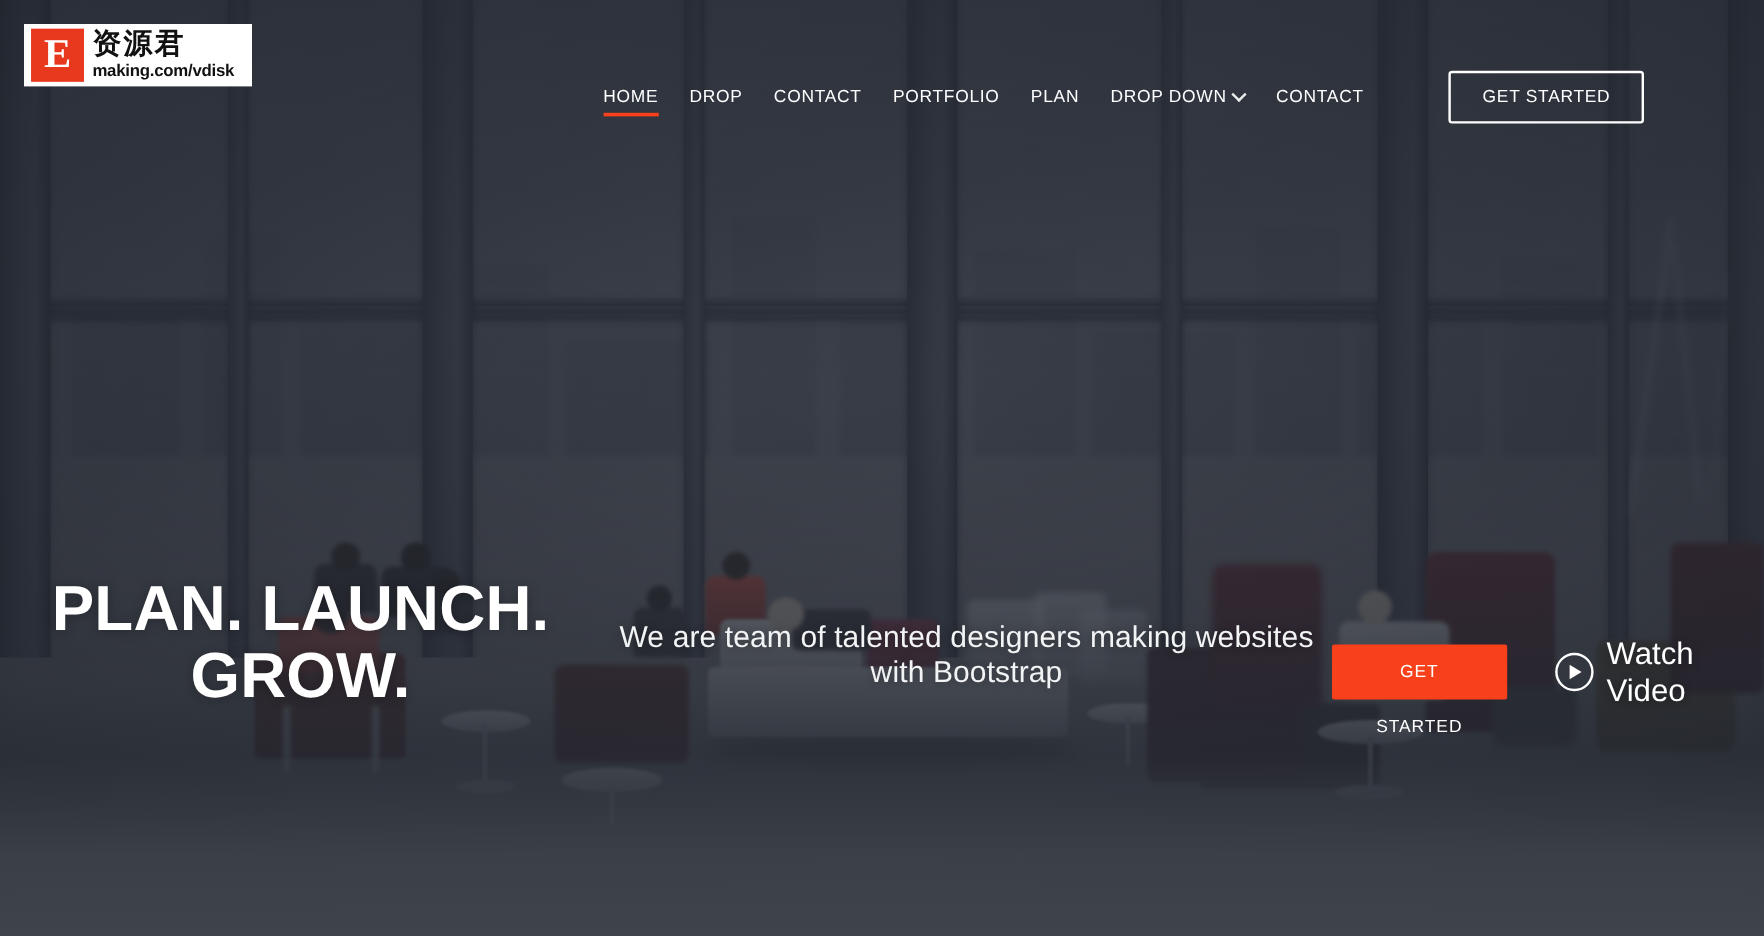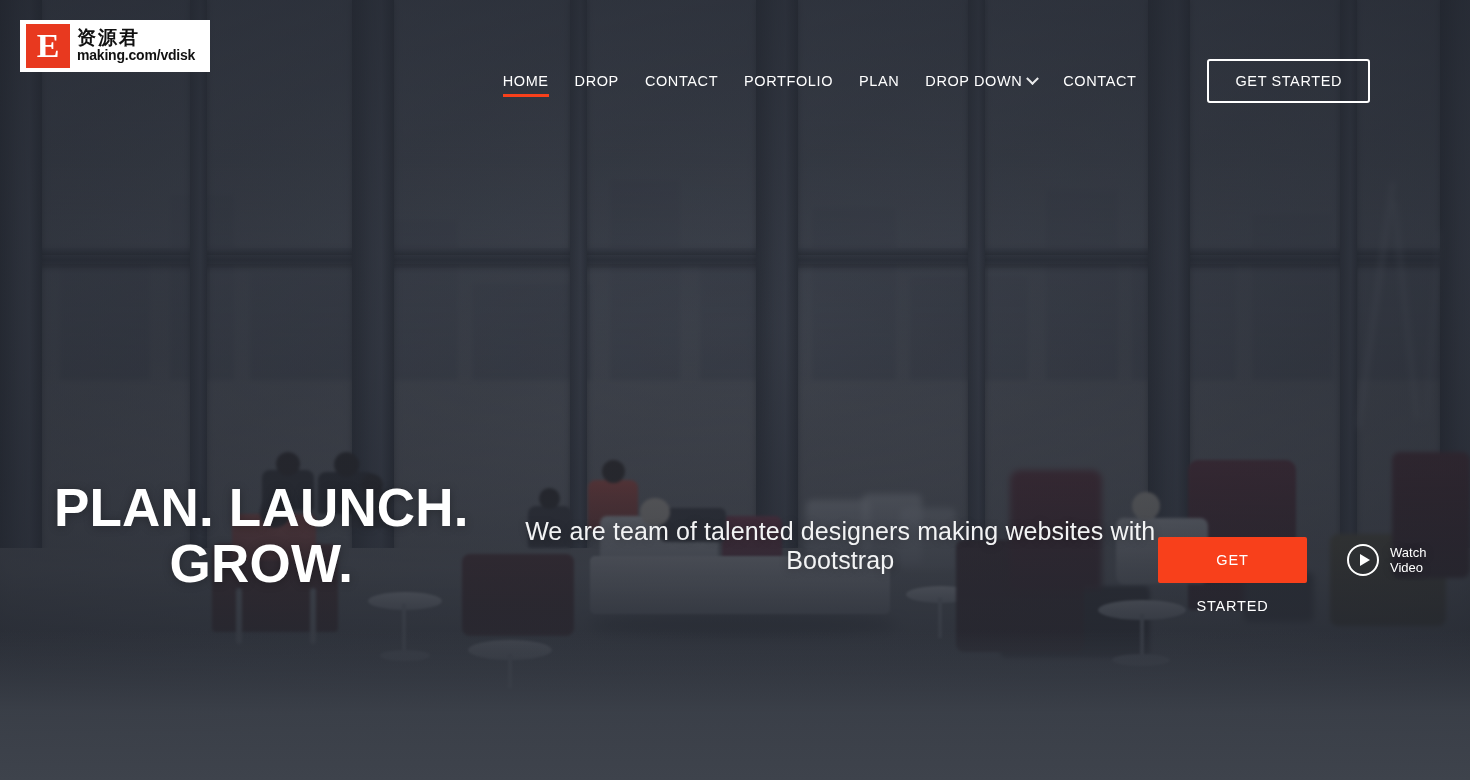--- a/index.html
+++ b/index.html
@@ -159,22 +159,22 @@
     display:flex; align-items:center; justify-content:center;
     border:2px solid #e8391f;
   }
   .wm-mark span {
     font-family:"Liberation Serif", serif;
     font-weight:700; font-size:34px; line-height:1;
     color:#ffffff;
   }
   .wm-text { display:flex; flex-direction:column; justify-content:center; }
   .wm-cn {
-    font-family:Liberation Sans, sans-serif;
-    font-size:19px; font-weight:700; color:#111; letter-spacing:2px;
+    font-family:Liberation Mono, monospace;
+    font-size:24px; font-weight:700; color:#111; letter-spacing:2px;
     line-height:1.05;
   }
   .wm-url {
     font-family:"Liberation Sans", sans-serif;
     font-size:14px; font-weight:700; color:#111; line-height:1.1;
     letter-spacing:-.2px;
   }
 
   
   .navbar {
@@ -262,21 +262,21 @@
     height:46px;
     line-height:46px;
     cursor:pointer;
     font-family:"Liberation Sans", sans-serif;
     border-radius:2px;
   }
   .watch {
     display:flex; align-items:center; gap:11px;
     margin-left:40px;
     color:#ffffff;
-    font-size:13px;
+    font-size:26px;
     text-decoration:none;
     cursor:pointer;
     text-shadow:0 1px 8px rgba(0,0,0,.35);
   }
   .play-circle {
     width:32px; height:32px; flex:0 0 32px;
     border:2px solid #ffffff;
     border-radius:50%;
     display:flex; align-items:center; justify-content:center;
   }

